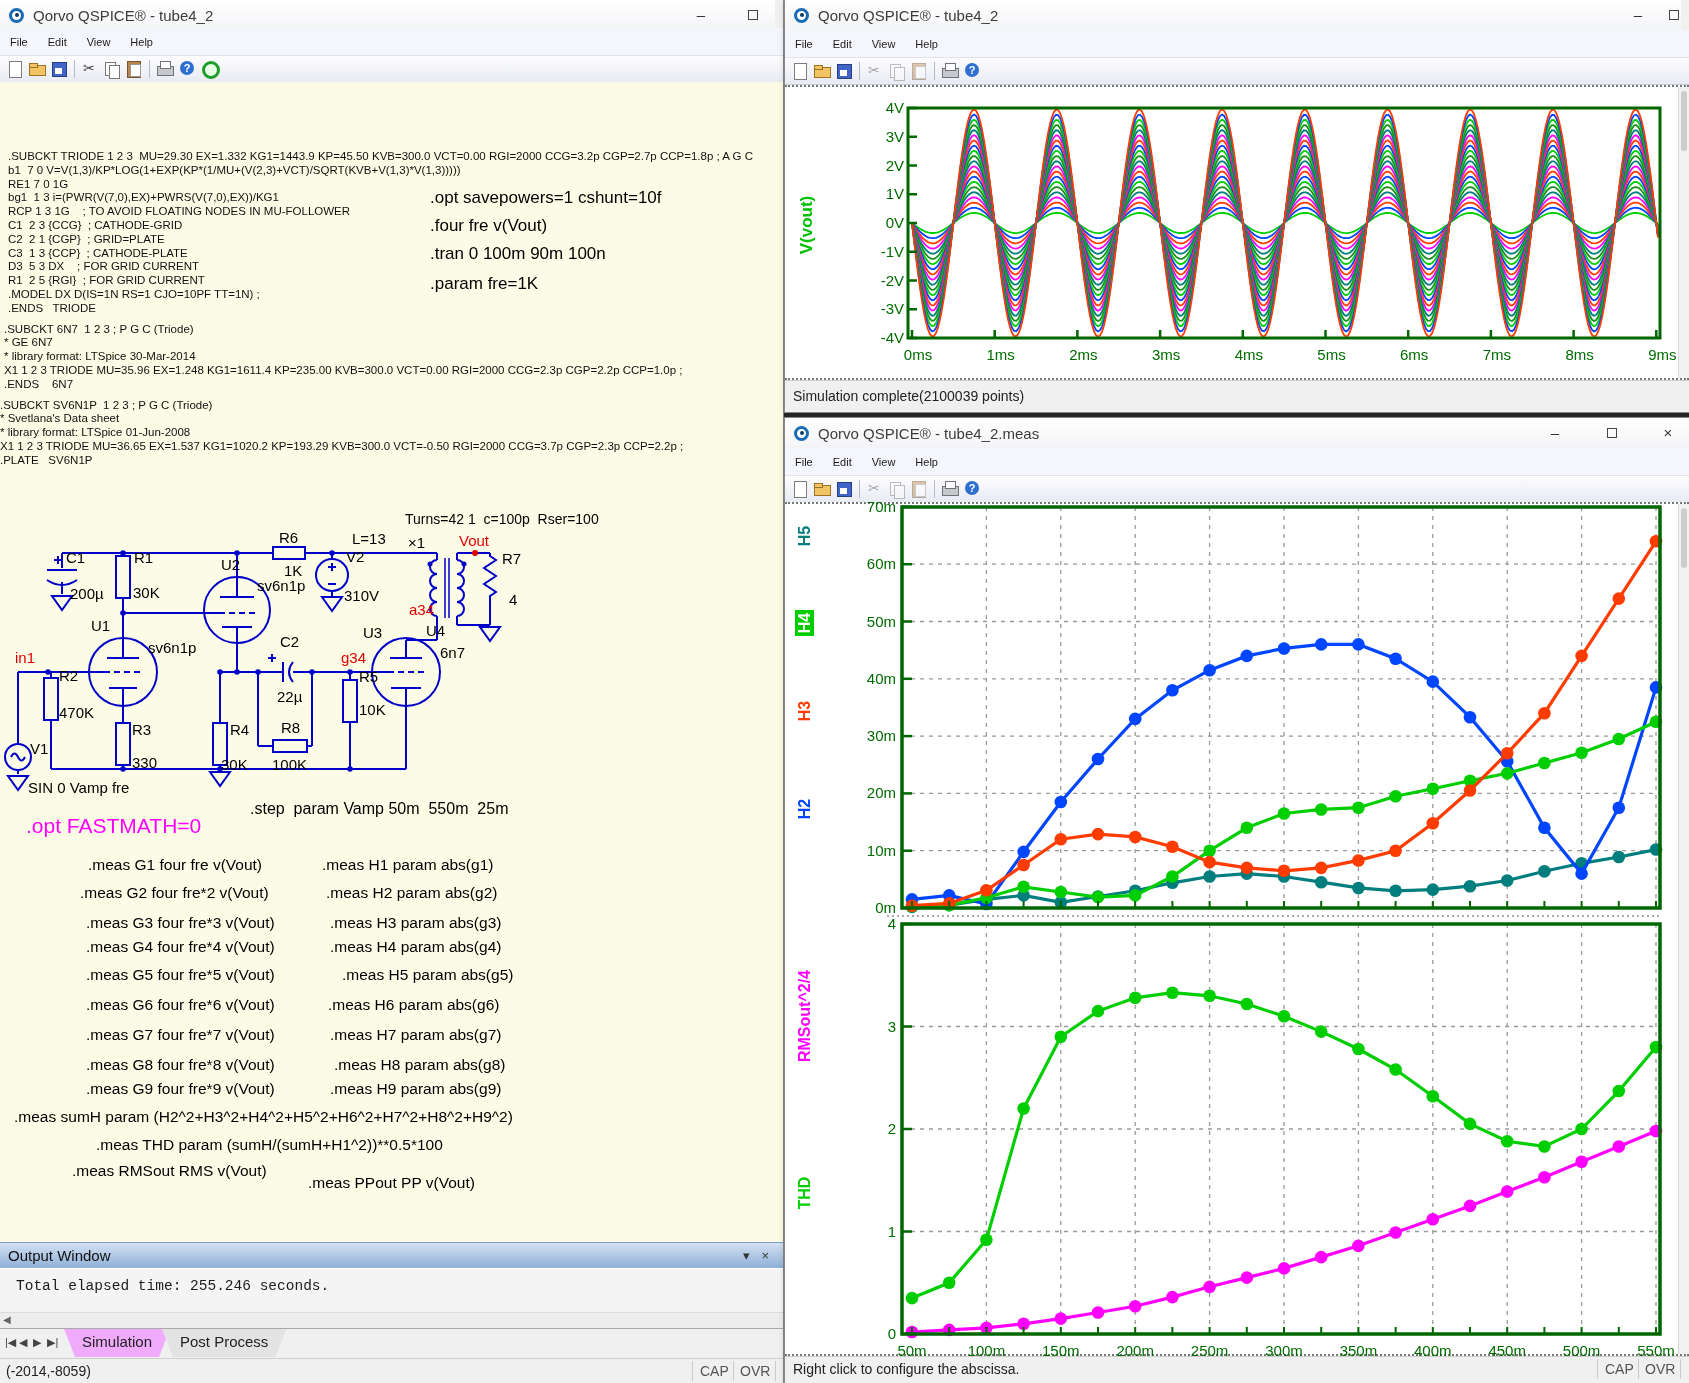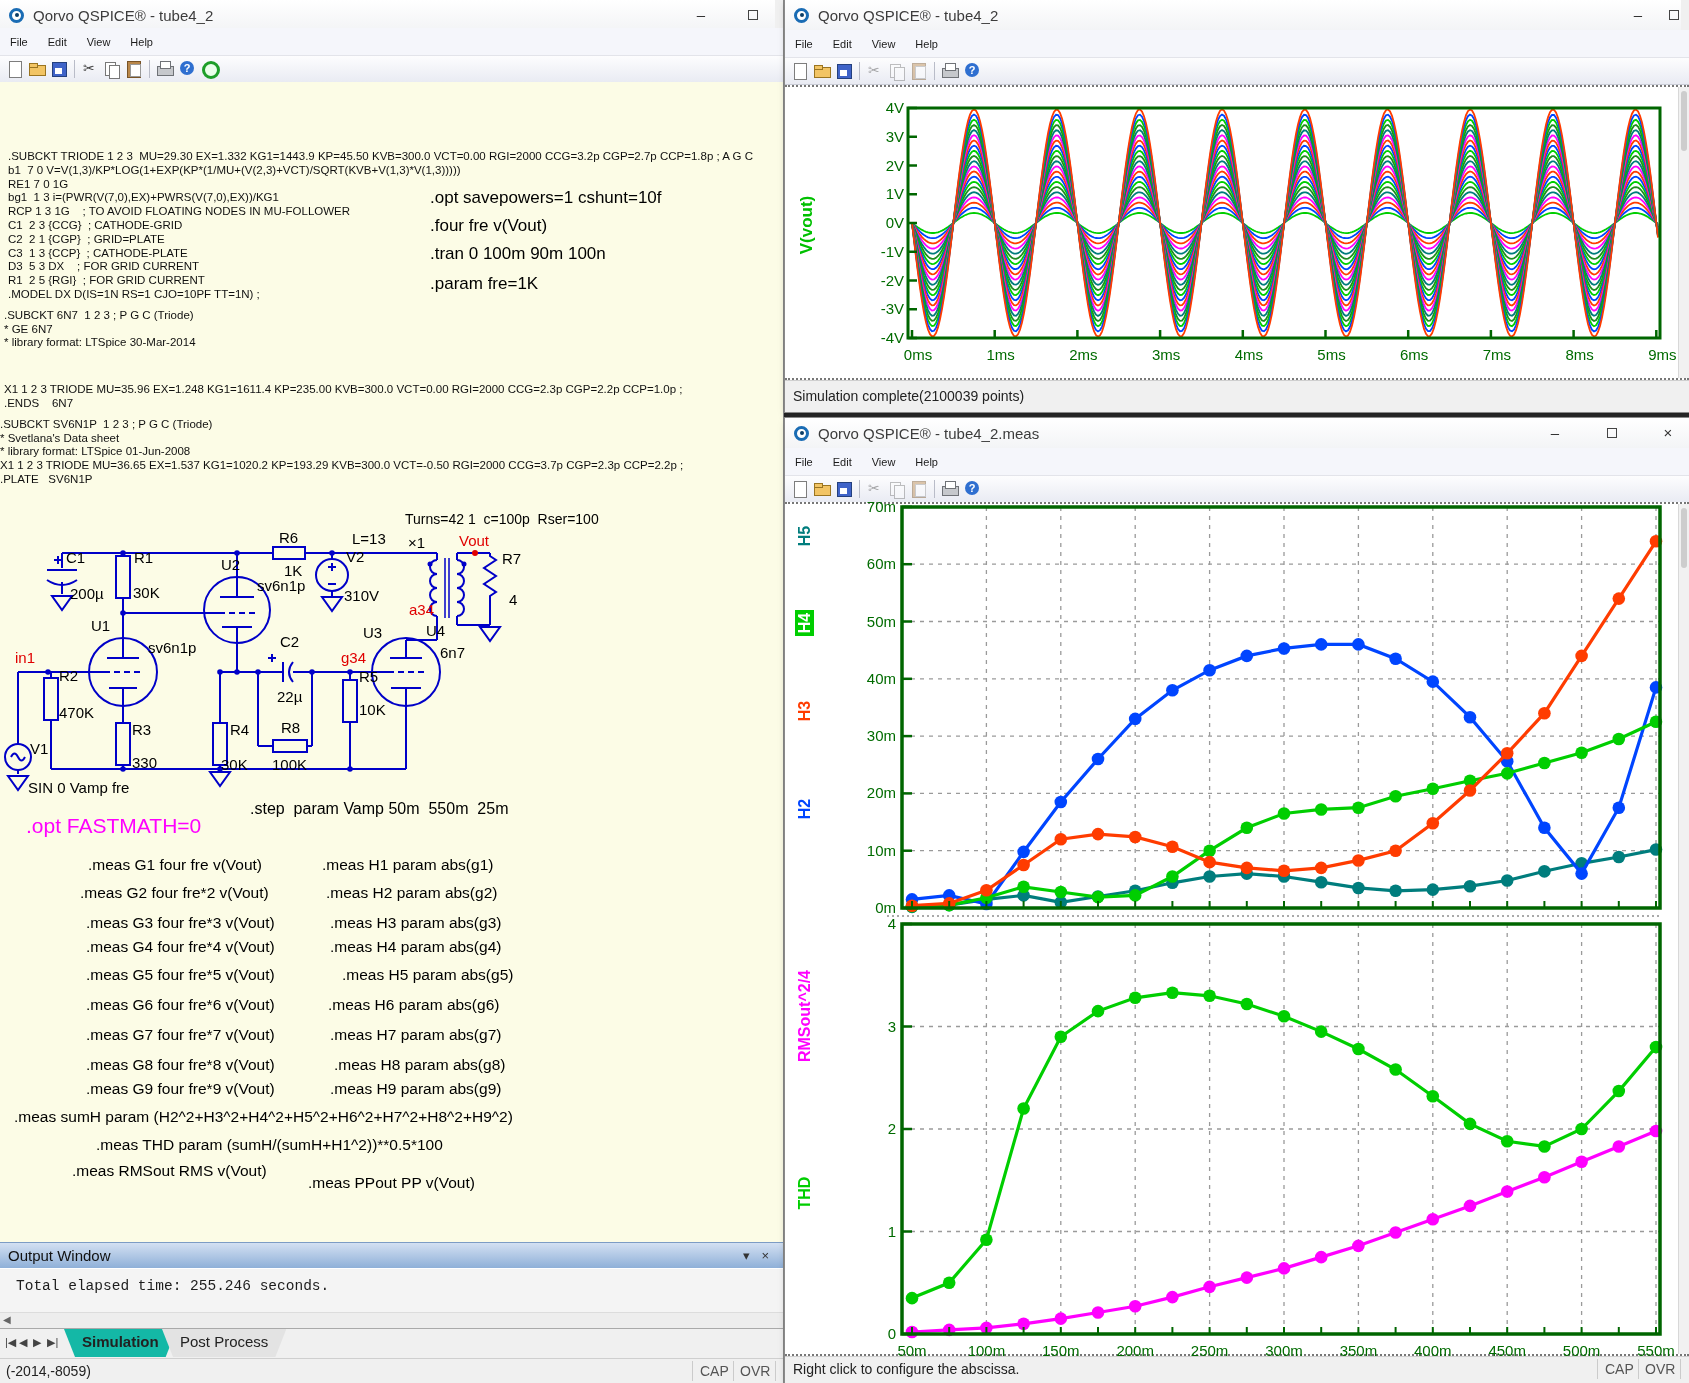--- a/index.html
+++ b/index.html
@@ -49,21 +49,21 @@
   #output-header .t { font-size:15px; color:#111; flex:1; }
   #output-header .b { font-size:13px; color:#333; padding:0 6px; }
   #output-body { position:absolute; left:0; top:1268px; width:783px; height:44px; background:#f4f4f4; border-top:1px solid #fff; }
   #output-body span { position:absolute; left:16px; top:9px; font-family:"Liberation Mono", monospace; font-size:14.5px; color:#1d1d1d; }
   #hscroll { position:absolute; left:0; top:1312px; width:783px; height:16px; background:#ededed; border-top:1px solid #dcdcdc; }
   #hscroll span { position:absolute; left:3px; top:1px; font-size:10px; color:#666; }
   #tabbar { position:absolute; left:0; top:1328px; width:783px; height:30px; background:#f0f0f0; border-top:1px solid #a9a9a9; }
   .tabnav { position:absolute; top:7px; font-size:11px; color:#444; }
   .tab { position:absolute; top:0; height:28px; line-height:26px; font-size:15px; padding:0 18px;
          clip-path:polygon(0 0, 100% 0, calc(100% - 11px) 100%, 11px 100%); background:#e3e3e3; color:#222; }
-  .tab.active { background:#14b8a6; font-weight:bold; }
+  .tab.active { background:#f0abfc; font-weight:normal; }
   .statusbar { position:absolute; height:25px; background:#f0f0f0; border-top:1px solid #cfcfcf; font-size:14px; color:#222; }
   .statusbar .cell { position:absolute; top:4px; }
   .statusbar .vr { position:absolute; top:2px; width:1px; height:20px; background:#cbcbcb; }
   .statusbar .gray { color:#555; }
   
   .pane { position:absolute; background:#ffffff; border-top:2px dotted #777; border-bottom:2px dotted #777; }
   .vscroll { position:absolute; right:0; top:0; bottom:0; width:11px; background:#f1f1f1; border-left:1px solid #d8d8d8; }
   .vscroll::before { content:""; position:absolute; left:2px; top:4px; width:6px; height:60px; background:#cdcdcd; border-radius:3px; }
   .ticklab { position:absolute; font-size:15px; color:#006b00; white-space:nowrap; }
   .ticklab.right { text-align:right; }
@@ -106,24 +106,25 @@
         <div style="margin-left: 0px;">b1  7 0 V=V(1,3)/KP*LOG(1+EXP(KP*(1/MU+(V(2,3)+VCT)/SQRT(KVB+V(1,3)*V(1,3)))))</div>
         <div style="margin-left: 0px;">RE1 7 0 1G</div>
         <div style="margin-left: 0px;">bg1  1 3 i=(PWR(V(7,0),EX)+PWRS(V(7,0),EX))/KG1</div>
         <div style="margin-left: 0px;">RCP 1 3 1G    ; TO AVOID FLOATING NODES IN MU-FOLLOWER</div>
         <div style="margin-left: 0px;">C1  2 3 {CCG}  ; CATHODE-GRID</div>
         <div style="margin-left: 0px;">C2  2 1 {CGP}  ; GRID=PLATE</div>
         <div style="margin-left: 0px;">C3  1 3 {CCP}  ; CATHODE-PLATE</div>
         <div style="margin-left: 0px;">D3  5 3 DX    ; FOR GRID CURRENT</div>
         <div style="margin-left: 0px;">R1  2 5 {RGI}  ; FOR GRID CURRENT</div>
         <div style="margin-left: 0px;">.MODEL DX D(IS=1N RS=1 CJO=10PF TT=1N) ;</div>
+        <div style="margin-left: 0px;">.ENDS   TRIODE</div>
         <div style="margin-top: 7px; margin-left: -4px;">.SUBCKT 6N7  1 2 3 ; P G C (Triode)</div>
         <div style="margin-left: -4px;">* GE 6N7</div>
         <div style="margin-left: -4px;">* library format: LTSpice 30-Mar-2014</div>
-        <div style="margin-left: -4px; margin-top: 33px;">X1 1 2 3 TRIODE MU=35.96 EX=1.248 KG1=1611.4 KP=235.00 KVB=300.0 VCT=0.00 RGI=2000 CCG=2.3p CGP=2.2p CCP=1.0p ;</div>
+        <div style="margin-left: -4px;">X1 1 2 3 TRIODE MU=35.96 EX=1.248 KG1=1611.4 KP=235.00 KVB=300.0 VCT=0.00 RGI=2000 CCG=2.3p CGP=2.2p CCP=1.0p ;</div>
         <div style="margin-left: -4px;">.ENDS    6N7</div>
         <div style="margin-top: 7px; margin-left: -8px;">.SUBCKT SV6N1P  1 2 3 ; P G C (Triode)</div>
         <div style="margin-left: -8px;">* Svetlana's Data sheet</div>
         <div style="margin-left: -8px;">* library format: LTSpice 01-Jun-2008</div>
         <div style="margin-left: -8px;">X1 1 2 3 TRIODE MU=36.65 EX=1.537 KG1=1020.2 KP=193.29 KVB=300.0 VCT=-0.50 RGI=2000 CCG=3.7p CGP=2.3p CCP=2.2p ;</div>
         <div style="margin-left: -8px;">.PLATE   SV6N1P</div>
       </div>
     <div id="directives">
         <span class="directive" style="left: 430px; top: 106px;">.opt savepowers=1 cshunt=10f</span>
         <span class="directive" style="left: 430px; top: 134px;">.four fre v(Vout)</span>

